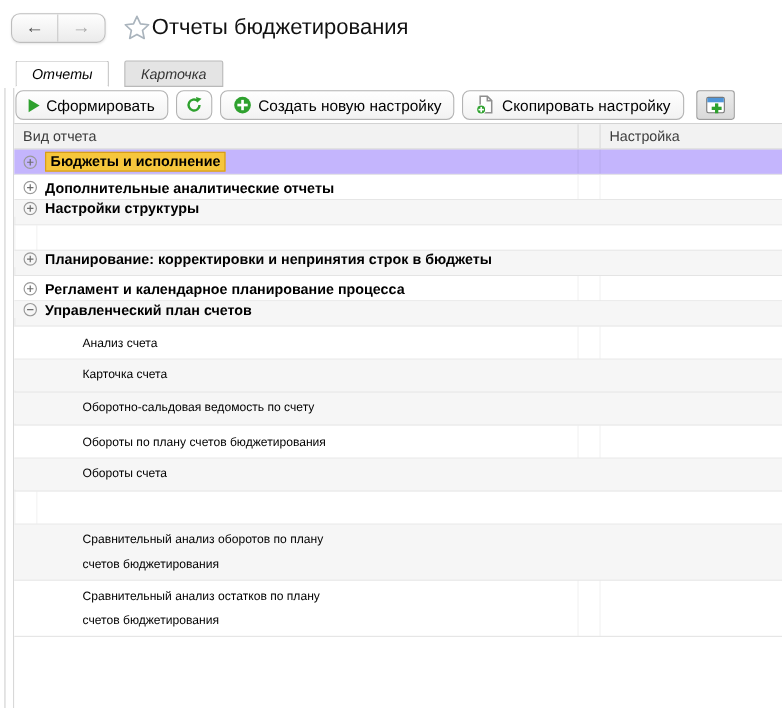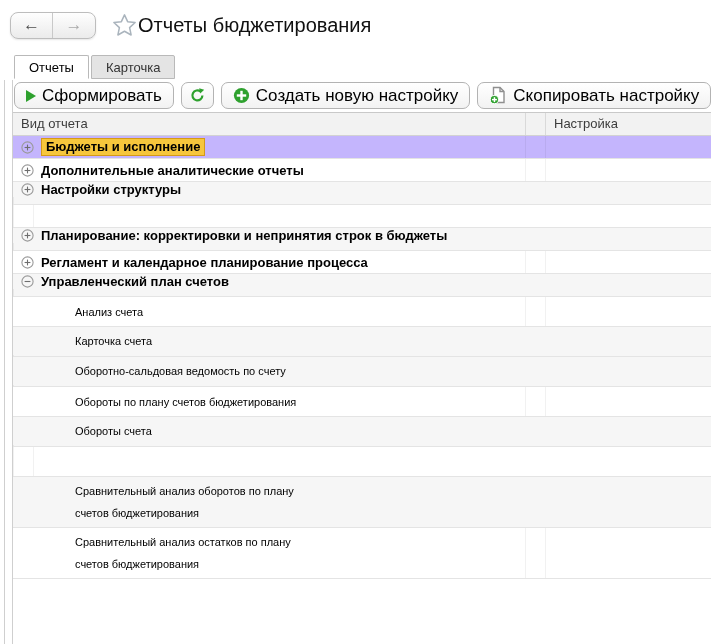--- a/index.html
+++ b/index.html
@@ -23,36 +23,36 @@
     font-size: 17px; font-weight: bold; cursor: default; }
   .nav-btn.back { color: #4d4d4d; border-right: 1px solid #c9c9c9; }
   .nav-btn.fwd  { color: #a8a8a8; }
   .star { margin-left: 15px; display: flex; align-items: center; }
   .page-title { font-size: 20px; color: #111; white-space: nowrap; }
 
   
   .tabstrip { position: absolute; top: 55px; left: 14px; display: flex; }
   .tab {
     height: 24px; line-height: 23px; padding: 0 14px; font-size: 13px;
-    border: 1px solid #b9b9b9; border-radius: 2px 2px 0 0; margin-right: 2px;
+    border: 1px solid #b9b9b9; border-radius: 2px 2px 0 0; margin-right: 14px; font-style: italic;
   }
   .tab.active { background: #fff; border-bottom: 1px solid #fff; z-index: 2; }
   .tab.inactive { background: #e4e4e4; color: #333; }
 
   
   .left-border { position: absolute; top: 80px; bottom: 0; left: 4px; width: 9px;
     border-left: 1px solid #cfcfcf; border-right: 1px solid #cfcfcf; }
 
   
   .toolbar { position: absolute; top: 82px; left: 14px; right: 0; height: 27px;
     display: flex; align-items: center; gap: 7px; }
   .btn {
     display: inline-flex; align-items: center; gap: 6px; height: 27px; padding: 0 11px;
     background: linear-gradient(#ffffff, #f2f2f2); border: 1px solid #b3b3b3;
-    border-radius: 7px; font-size: 17px; white-space: nowrap; cursor: default;
+    border-radius: 7px; font-size: 14px; white-space: nowrap; cursor: default;
   }
   .btn.icononly { padding: 0 7px; }
   .btn.panel-btn {
     margin-left: auto; margin-right: 43px; padding: 0 8px;
     background: linear-gradient(#ececec, #d9d9d9); border-color: #9c9c9c; border-radius: 3px;
   }
   .play-icon { width: 0; height: 0; border-left: 10px solid #2ea12e;
     border-top: 6px solid transparent; border-bottom: 6px solid transparent; }
   .winplus { width: 17px; height: 15px; border: 1px solid #777; background: #fff;
     border-radius: 2px; position: relative; }

